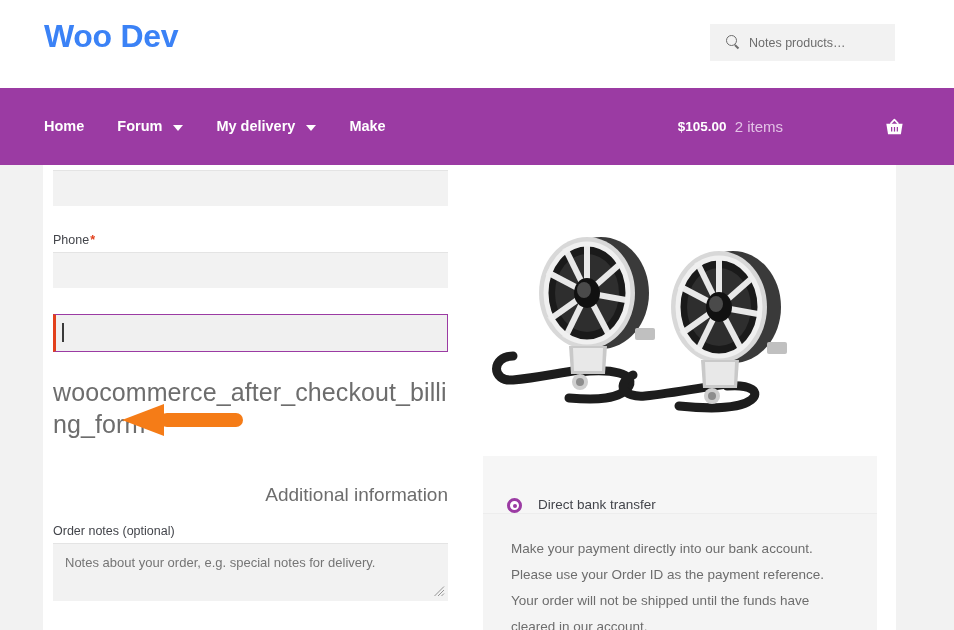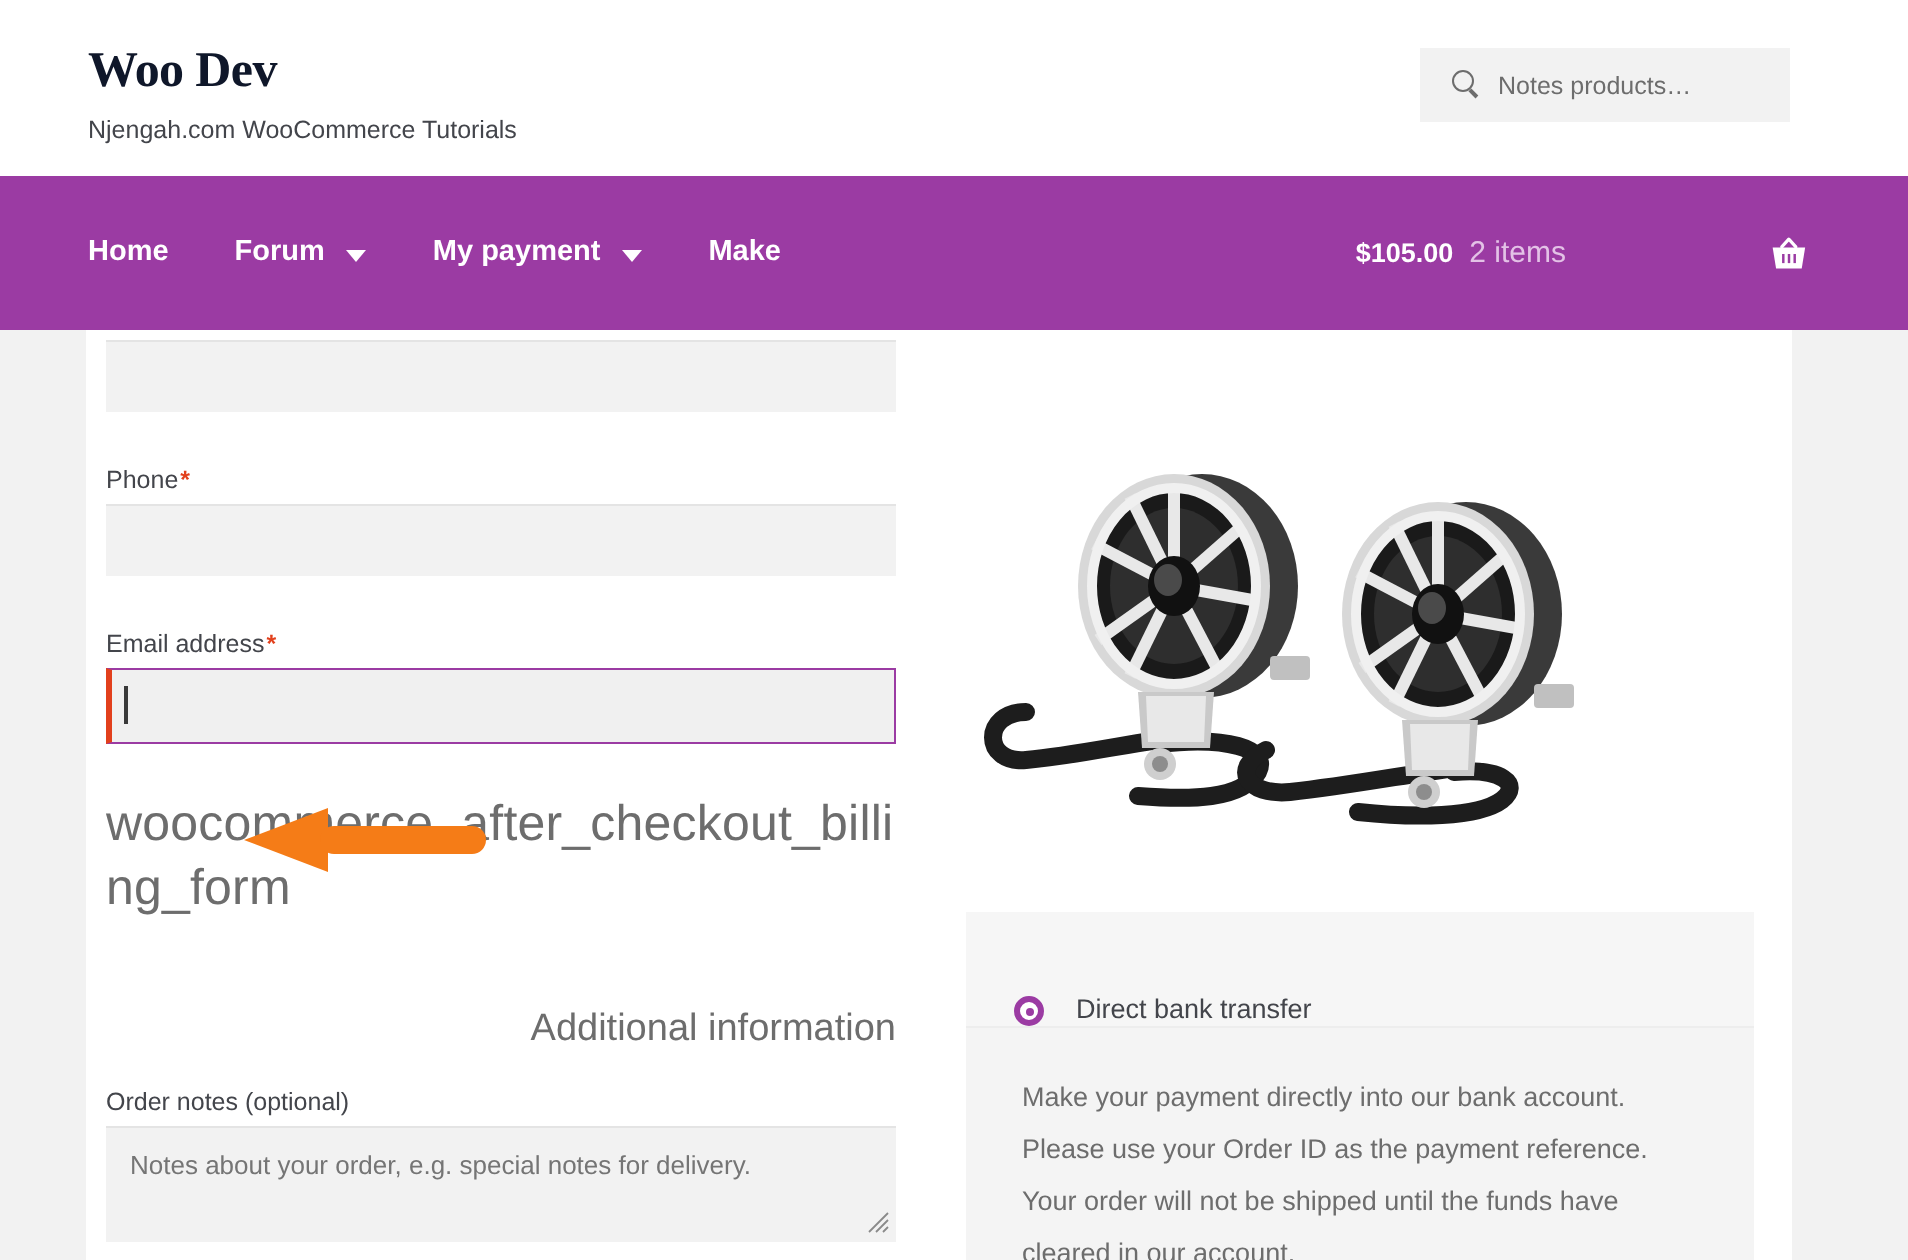--- a/index.html
+++ b/index.html
@@ -28,26 +28,25 @@
     height: 88px;
     background: #ffffff;
     z-index: 5;
   }
   .brand {
     position: absolute;
     left: 44px; top: 21px;
   }
   .brand-title {
     margin: 0;
-    font-size: 25px;
+    font-size: 32px;
     line-height: 30px;
     font-weight: bold;
-    color: #0f172a;
+    color: #3b82f6;
     letter-spacing: -0.3px;
-    font-family: Liberation Serif, serif;
   }
   .brand-tagline {
     margin: 7px 0 0 0;
     font-size: 12.5px;
     line-height: 14px;
     color: #43454b;
   }
 
   .search-box {
     position: absolute;
@@ -333,21 +332,20 @@
       <label class="field-label"><span>Postcode / ZIP</span><span class="req">*</span></label>
       <input class="field-input" type="text" value="" style="">
     </div>
 
     <div class="field-row" style="margin-top:26px">
       <label class="field-label"><span>Phone</span><span class="req">*</span></label>
       <input class="field-input" type="text" value="" style="">
     </div>
 
     <div class="field-row" style="margin-top:26px">
-      <label class="field-label"><span>Email address</span><span class="req">*</span></label>
       <div class="focus-wrap">
         <input class="field-input focused" type="text" value="" style="">
         <span class="caret"></span>
       </div>
     </div>
 
     <h2 class="hook-name">woocommerce_after_checkout_billing_form</h2>
 
     <h3 class="section-heading">Additional information</h3>
 
@@ -438,39 +436,38 @@
         <span class="pay-label">Direct bank transfer</span>
       </div>
       <div class="pay-desc">Make your payment directly into our bank account. Please use your Order ID as the payment reference. Your order will not be shipped until the funds have cleared in our account.</div>
 
     </div>
   </div>
 
   <div class="site-header">
     <div class="brand">
       <h1 class="brand-title">Woo Dev</h1>
-      <p class="brand-tagline">Njengah.com WooCommerce Tutorials</p>
     </div>
     <div class="search-box">
       <span class="search-icon"></span>
       <span class="search-placeholder">Notes products…</span>
     </div>
   </div>
 
   <div class="main-nav">
     <div class="nav-links">
       <div class="nav-item">
         <span class="nav-label">Home</span>
       </div>
       <div class="nav-item">
         <span class="nav-label">Forum</span>
         <span class="chevron"></span>
       </div>
       <div class="nav-item">
-        <span class="nav-label">My payment</span>
+        <span class="nav-label">My delivery</span>
         <span class="chevron"></span>
       </div>
       <div class="nav-item">
         <span class="nav-label">Make</span>
       </div>
     </div>
     <div class="cart-area">
       <span class="cart-total">$105.00</span>
       <span class="cart-count">2 items</span>
       <span class="cart-icon">

